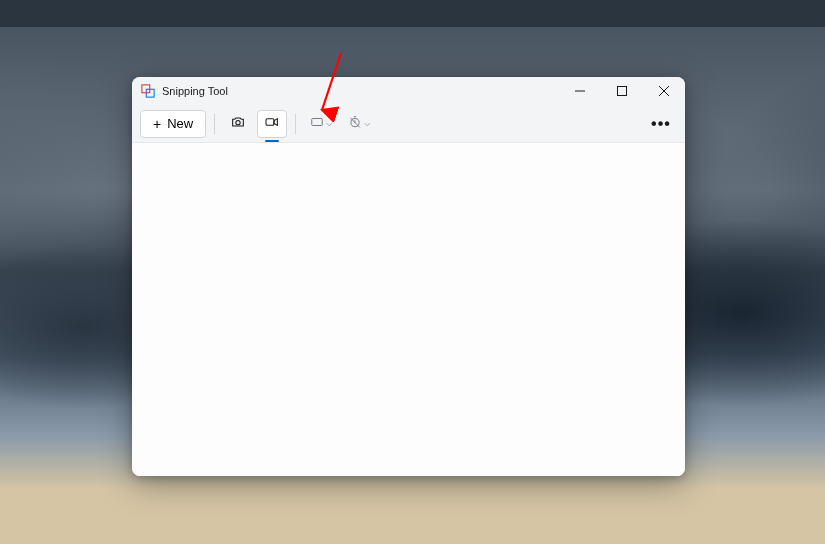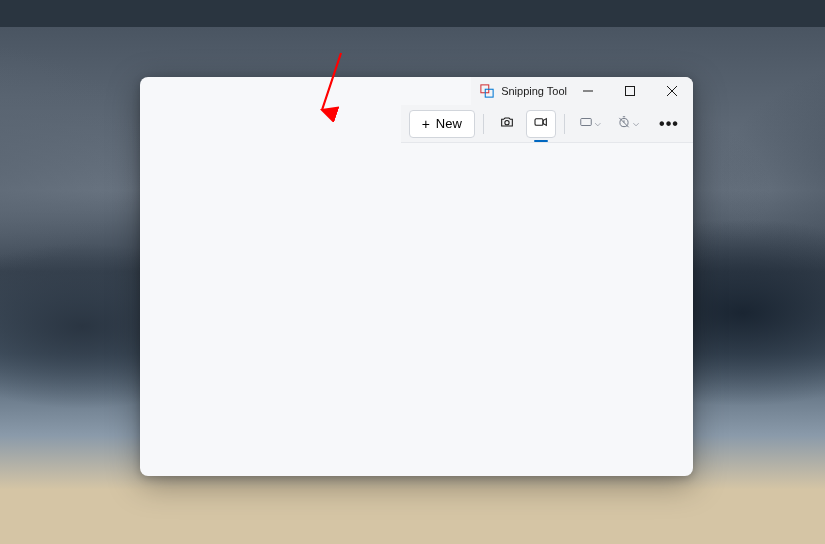--- a/index.html
+++ b/index.html
@@ -46,31 +46,30 @@
     .foreground-sand {
       position: absolute;
       bottom: 0;
       width: 100%;
       height: 10%;
       background: #d5c5a5;
     }
     .window {
       position: absolute;
       top: 77px;
-      left: 140px;
+      left: 132px;
       width: 553px;
       height: 399px;
       background: #f7f8fa;
       border-radius: 8px;
       box-shadow: 0 8px 32px rgba(0,0,0,0.35), 0 2px 8px rgba(0,0,0,0.2);
       z-index: 10;
       display: flex;
       flex-direction: column;
       overflow: hidden;
-      align-items: flex-end;
     }
     .titlebar {
       height: 28px;
       display: flex;
       align-items: center;
       padding-left: 8px;
       background: #f3f4f6;
     }
     .titlebar-icon {
       width: 16px;

